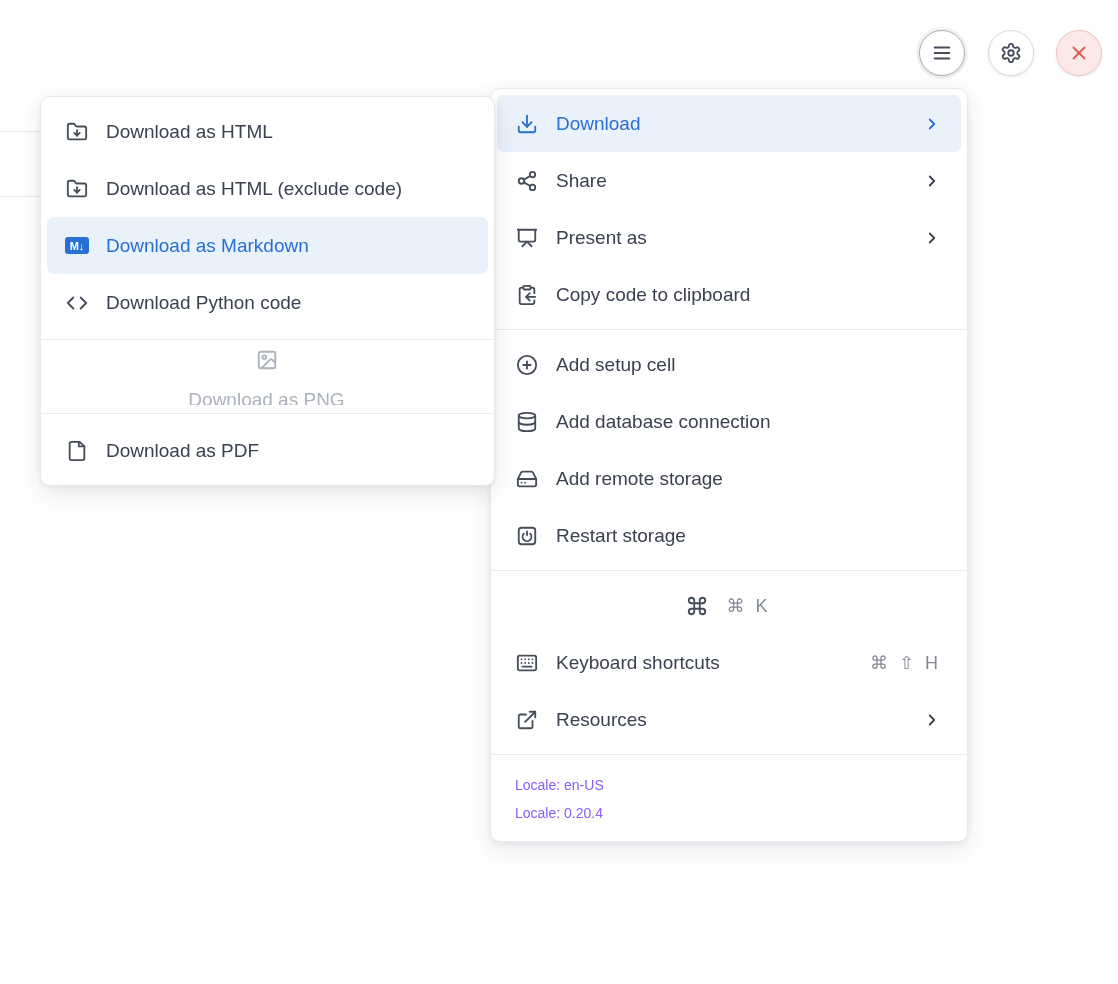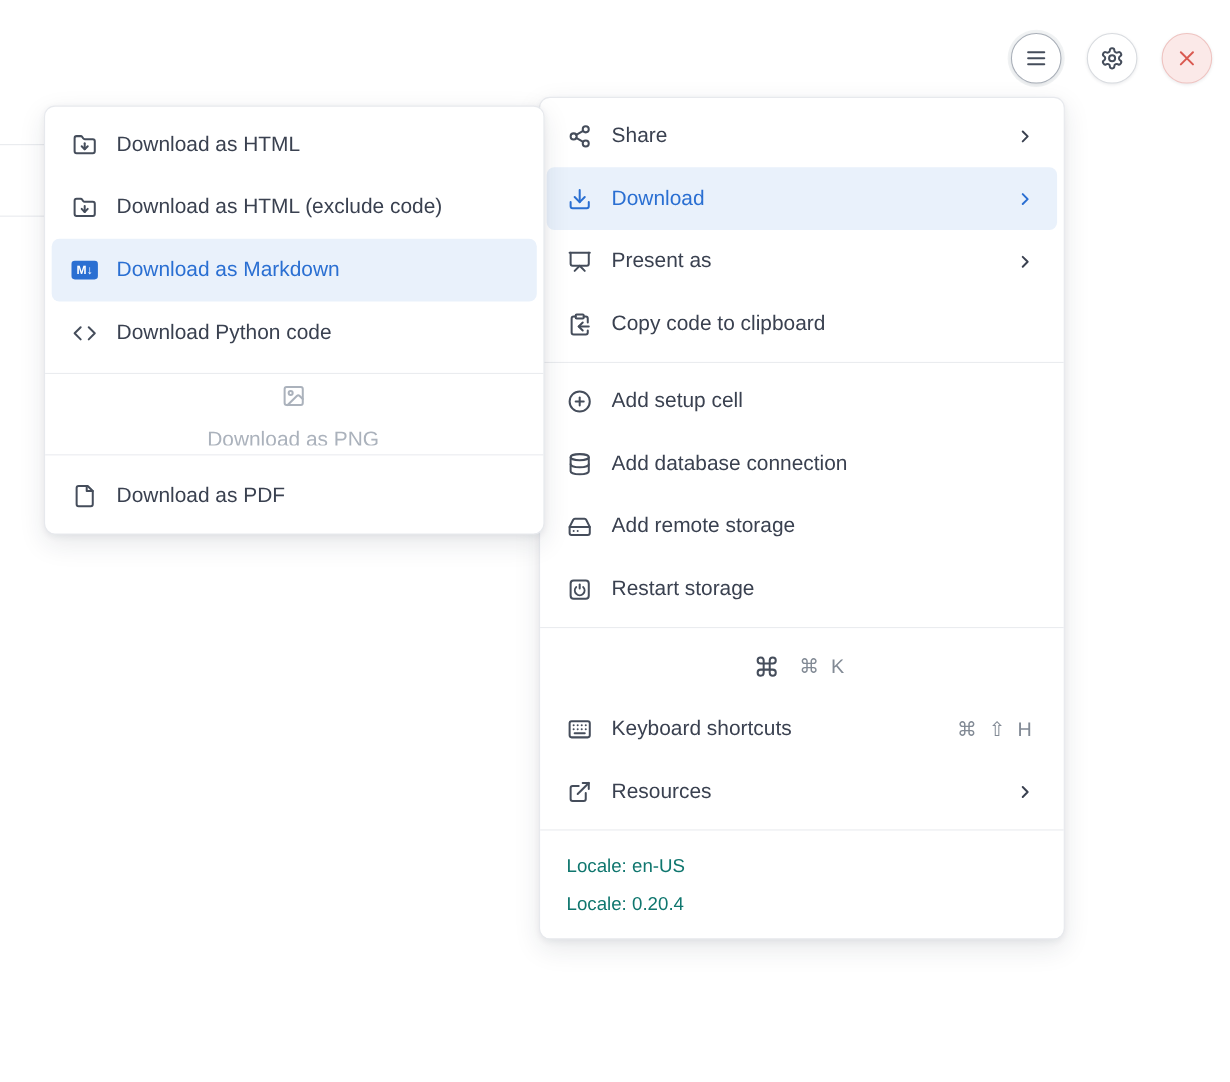--- a/index.html
+++ b/index.html
@@ -47,21 +47,21 @@
 
   .mi.active { background:#e9f1fb; color:#2a6fd2; }
   .mi.active .icon, .mi.active .chev { color:#2a6fd2; }
 
   .mi.disabled { color:#abb2bc; cursor:default;flex-direction:column; }
   .mi.disabled .icon { color:#abb2bc; }
 
   .sep { height:1px; background:#eaecef; margin:6px -6px; }
   #download-submenu .sep { margin:8px -6px; }
 
-  .panel-footer { padding:10px 18px 8px; color:#0f766e; font-size:17px; line-height:2.0; }
+  .panel-footer { padding:10px 18px 8px; color:#8b5cf6; font-size:14px; line-height:2.0; }
   .panel-footer div { white-space:nowrap; }
 
   .md-badge {
     width:24px; height:17px; border-radius:3px;
     background:#2a6fd2; color:#fff;
     font-size:11px; font-weight:bold;
     display:flex; align-items:center; justify-content:center;
     letter-spacing:0;
   }
 </style>
@@ -92,47 +92,47 @@
   <span class="icon" style="color:inherit">
     <svg width="22" height="22" viewBox="0 0 24 24" fill="none" stroke="currentColor" stroke-width="2" stroke-linecap="round" stroke-linejoin="round">
         <line x1="6" y1="6" x2="18" y2="18"></line>
         <line x1="6" y1="18" x2="18" y2="6"></line>
       </svg>
   </span>
 </div>
 
 <div class="menu-panel" id="main-menu">
 
+  <div class="mi active">
+    <span class="icon">
+      <svg width="22" height="22" viewBox="0 0 24 24" fill="none" stroke="currentColor" stroke-width="2" stroke-linecap="round" stroke-linejoin="round">
+          <path d="M21 15v4a2 2 0 0 1-2 2H5a2 2 0 0 1-2-2v-4"></path>
+          <polyline points="7 10 12 15 17 10"></polyline>
+          <line x1="12" y1="15" x2="12" y2="3"></line>
+        </svg>
+    </span>
+    <span class="label">Download</span>
+    <span class="chev">
+      <svg width="18" height="18" viewBox="0 0 24 24" fill="none" stroke="currentColor" stroke-width="2.4" stroke-linecap="round" stroke-linejoin="round">
+          <polyline points="9 18 15 12 9 6"></polyline>
+        </svg>
+    </span>
+  </div>
+
   <div class="mi">
     <span class="icon">
       <svg width="22" height="22" viewBox="0 0 24 24" fill="none" stroke="currentColor" stroke-width="2" stroke-linecap="round" stroke-linejoin="round">
           <circle cx="18" cy="5" r="3"></circle>
           <circle cx="6" cy="12" r="3"></circle>
           <circle cx="18" cy="19" r="3"></circle>
           <line x1="8.59" y1="13.51" x2="15.42" y2="17.49"></line>
           <line x1="15.41" y1="6.51" x2="8.59" y2="10.49"></line>
         </svg>
     </span>
     <span class="label">Share</span>
-    <span class="chev">
-      <svg width="18" height="18" viewBox="0 0 24 24" fill="none" stroke="currentColor" stroke-width="2.4" stroke-linecap="round" stroke-linejoin="round">
-          <polyline points="9 18 15 12 9 6"></polyline>
-        </svg>
-    </span>
-  </div>
-
-  <div class="mi active">
-    <span class="icon">
-      <svg width="22" height="22" viewBox="0 0 24 24" fill="none" stroke="currentColor" stroke-width="2" stroke-linecap="round" stroke-linejoin="round">
-          <path d="M21 15v4a2 2 0 0 1-2 2H5a2 2 0 0 1-2-2v-4"></path>
-          <polyline points="7 10 12 15 17 10"></polyline>
-          <line x1="12" y1="15" x2="12" y2="3"></line>
-        </svg>
-    </span>
-    <span class="label">Download</span>
     <span class="chev">
       <svg width="18" height="18" viewBox="0 0 24 24" fill="none" stroke="currentColor" stroke-width="2.4" stroke-linecap="round" stroke-linejoin="round">
           <polyline points="9 18 15 12 9 6"></polyline>
         </svg>
     </span>
   </div>
 
   <div class="mi">
     <span class="icon">
       <svg width="22" height="22" viewBox="0 0 24 24" fill="none" stroke="currentColor" stroke-width="2" stroke-linecap="round" stroke-linejoin="round">

